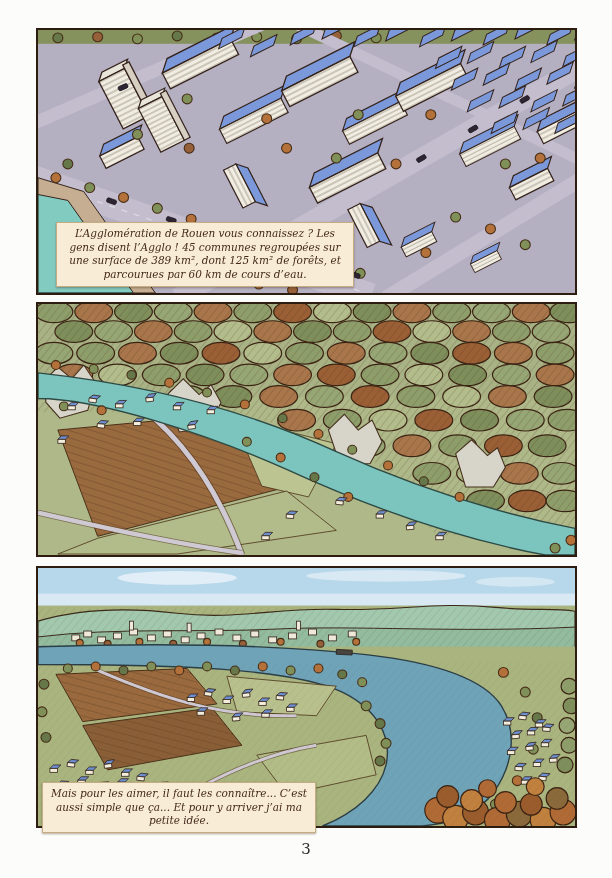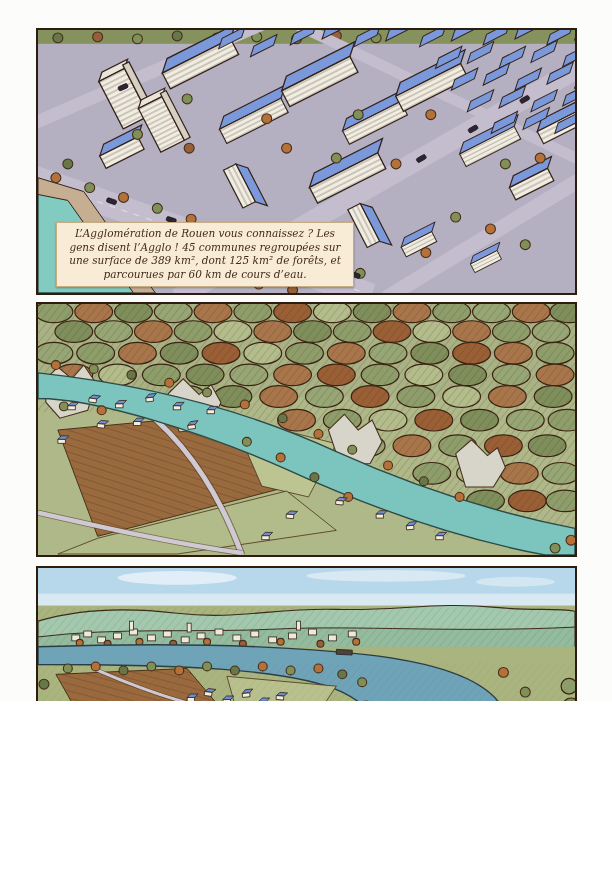--- a/index.html
+++ b/index.html
@@ -1,16 +1,16 @@
 <!DOCTYPE html>
 <html><head>
 <meta charset="utf-8">
 <style>
   html,body{margin:0;padding:0;background:#ffffff;}
-  .page{position:relative;width:612px;height:701px;background:#fcfcfa;overflow:hidden;
+  .page{position:relative;width:612px;height:878px;background:#fcfcfa;overflow:hidden;
         font-family:"DejaVu Serif",serif;}
   .panel{position:absolute;left:36px;width:541px;border:2px solid #2c1d10;
          box-sizing:border-box;background:#b5afc2;overflow:hidden;}
   #panel1{top:28px;height:267px;}
   #panel2{top:302px;height:255px;background:#a8b284;}
   #panel3{top:566px;height:262px;background:#a9b47f;}
   .panel svg{display:block;width:100%;height:100%;}
   .caption{position:absolute;background:#f8ecd6;border:1px solid #c6ac83;color:#44291c;
            font-style:italic;font-size:10.5px;line-height:1.3;text-align:center;
            padding:4px 7px;box-sizing:border-box;box-shadow:0 1px 2px rgba(60,40,20,.4);
@@ -550,15 +550,16 @@
           <circle class="fo" cx="536" cy="140" r="8" fill="#7e8f5c"></circle>
         <circle class="fo" cx="532" cy="160" r="8" fill="#96a674"></circle>
           <circle class="fo" cx="534" cy="180" r="8" fill="#8e9e6b"></circle>
         <circle class="fo" cx="530" cy="200" r="8" fill="#7e8f5c"></circle>
       </g>
       <rect y="96" width="540" height="166" fill="url(#h3)" opacity=".12"></rect>
     </svg>
   </div>
 
   <div class="caption" id="cap1">L’Agglomération de Rouen vous connaissez ? Les gens disent l’Agglo ! 45 communes regroupées sur une surface de 389 km², dont 125 km² de forêts, et parcourues par 60 km de cours d’eau.</div>
+  <div class="caption" id="cap3">Mais pour les aimer, il faut les connaître... C’est aussi simple que ça... Et pour y arriver j’ai ma petite idée.</div>
 
   <div class="pagenum">3</div>
 </div>
 
 </body></html>

